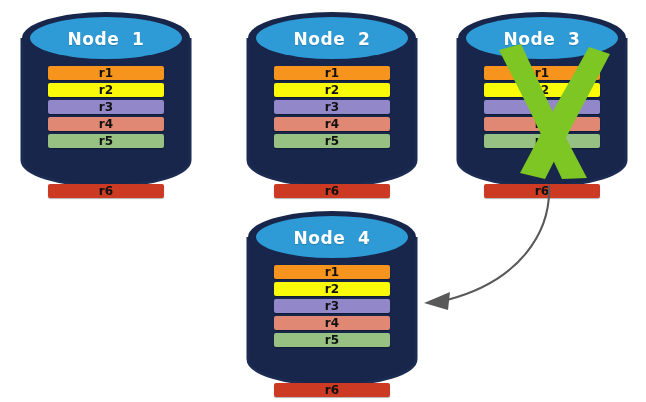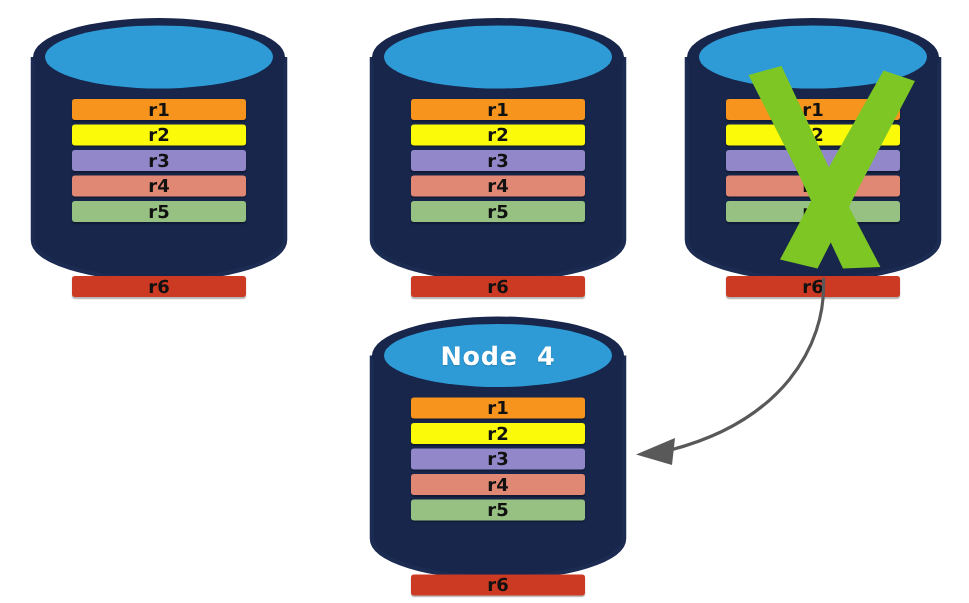--- a/index.html
+++ b/index.html
@@ -100,20 +100,21 @@
 
 <div id="diagram-canvas">
 
   <div class="node" style="left:22px; top:12px; width:168px; height:174px;">
     <svg class="node-svg" width="168" height="174" viewBox="0 0 168 174">
       <path d="M0,26 L0,148 A84,26 0 0,0 168,148 L168,26 Z" fill="#17264A"></path>
       <path d="M0,26 L0,148 A84,26 0 0,0 168,148 L168,26" fill="none" stroke="#1B2B52" stroke-width="3"></path>
       <ellipse cx="84" cy="26" rx="84" ry="26" fill="#17264A"></ellipse>
       <ellipse cx="84" cy="26" rx="76" ry="21" fill="#2E9BD6"></ellipse>
     </svg>
+    <div class="node-title" style="top:17px;">Node  1</div>
     <div class="records" style="top:54px; padding:0 26px; box-sizing:border-box;">
       <div class="record-bar" style="background:#F7941D;">
         <span class="record-label">r1</span>
       </div>
       <div class="record-bar" style="background:#FBFB09;">
         <span class="record-label">r2</span>
       </div>
       <div class="record-bar" style="background:#9287C9;">
         <span class="record-label">r3</span>
       </div>
@@ -129,20 +130,21 @@
     </div>
   </div>
 
   <div class="node" style="left:248px; top:12px; width:168px; height:174px;">
     <svg class="node-svg" width="168" height="174" viewBox="0 0 168 174">
       <path d="M0,26 L0,148 A84,26 0 0,0 168,148 L168,26 Z" fill="#17264A"></path>
       <path d="M0,26 L0,148 A84,26 0 0,0 168,148 L168,26" fill="none" stroke="#1B2B52" stroke-width="3"></path>
       <ellipse cx="84" cy="26" rx="84" ry="26" fill="#17264A"></ellipse>
       <ellipse cx="84" cy="26" rx="76" ry="21" fill="#2E9BD6"></ellipse>
     </svg>
+    <div class="node-title" style="top:17px;">Node  2</div>
     <div class="records" style="top:54px; padding:0 26px; box-sizing:border-box;">
       <div class="record-bar" style="background:#F7941D;">
         <span class="record-label">r1</span>
       </div>
       <div class="record-bar" style="background:#FBFB09;">
         <span class="record-label">r2</span>
       </div>
       <div class="record-bar" style="background:#9287C9;">
         <span class="record-label">r3</span>
       </div>
@@ -158,20 +160,21 @@
     </div>
   </div>
 
   <div class="node" style="left:458px; top:12px; width:168px; height:174px;">
     <svg class="node-svg" width="168" height="174" viewBox="0 0 168 174">
       <path d="M0,26 L0,148 A84,26 0 0,0 168,148 L168,26 Z" fill="#17264A"></path>
       <path d="M0,26 L0,148 A84,26 0 0,0 168,148 L168,26" fill="none" stroke="#1B2B52" stroke-width="3"></path>
       <ellipse cx="84" cy="26" rx="84" ry="26" fill="#17264A"></ellipse>
       <ellipse cx="84" cy="26" rx="76" ry="21" fill="#2E9BD6"></ellipse>
     </svg>
+    <div class="node-title" style="top:17px;">Node  3</div>
     <div class="records" style="top:54px; padding:0 26px; box-sizing:border-box;">
       <div class="record-bar" style="background:#F7941D;">
         <span class="record-label">r1</span>
       </div>
       <div class="record-bar" style="background:#FBFB09;">
         <span class="record-label">r2</span>
       </div>
       <div class="record-bar" style="background:#9287C9;">
         <span class="record-label">r3</span>
       </div>

